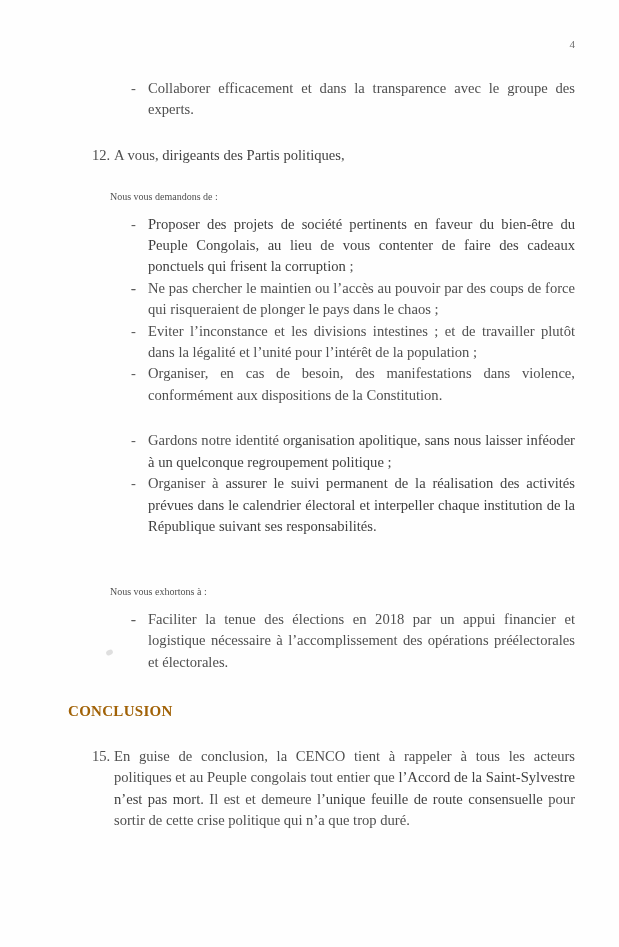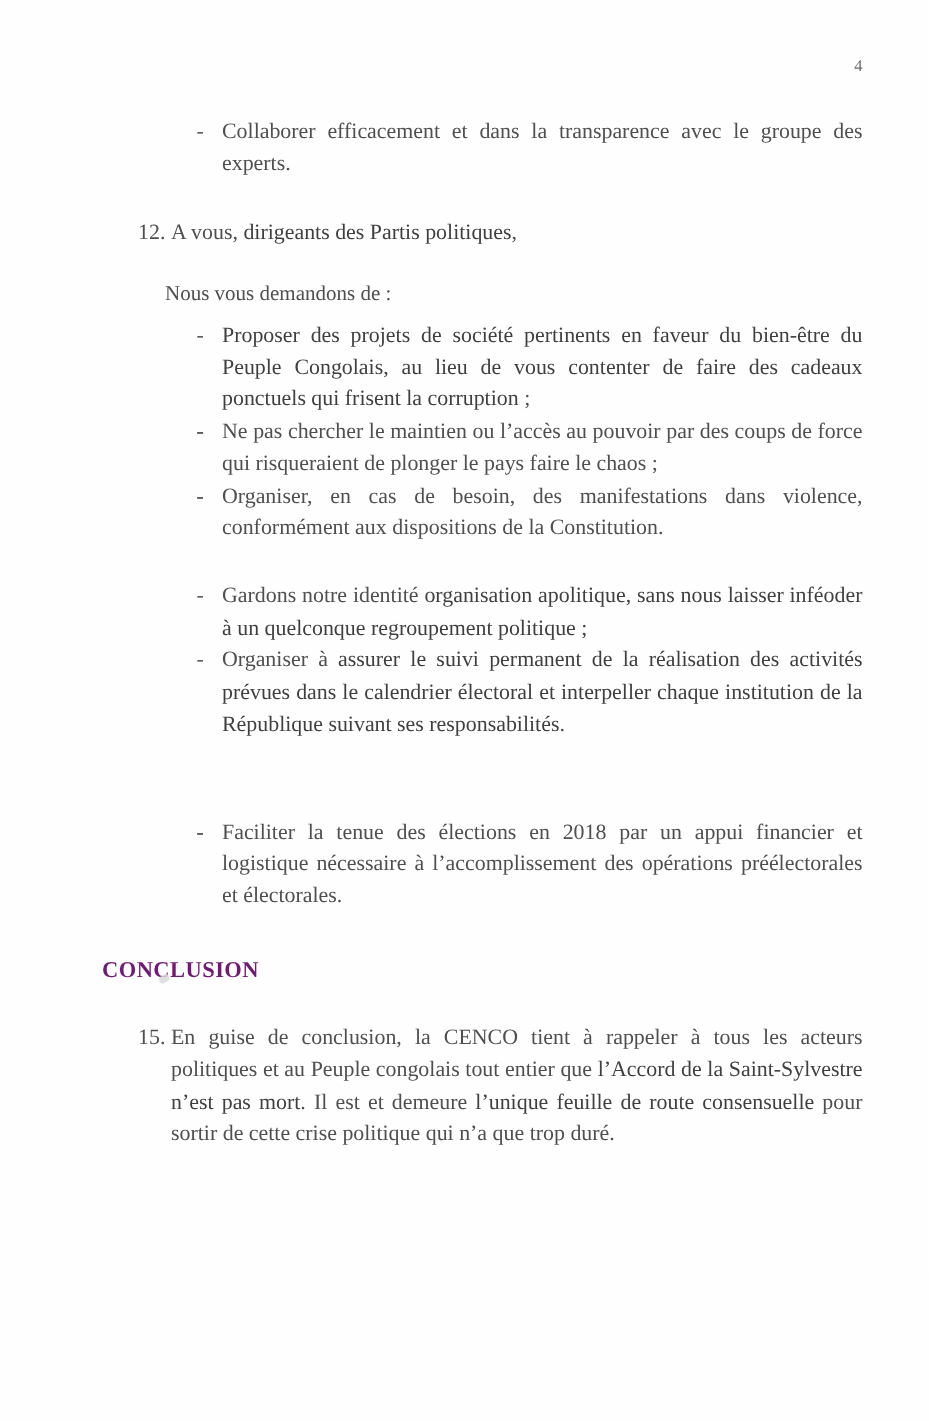--- a/index.html
+++ b/index.html
@@ -72,30 +72,30 @@
   .numbered > .num {
     position: absolute;
     left: 4px;
     top: 0;
     color: #4f4f4f;
   }
   
   .leadin {
     margin-left: 110px;
     margin-right: 44px;
-    font-size: 14px;
+    font-size: 10px;
     line-height: 21.4px;
     color: #4f4f4f;
   }
   .heading {
     margin-left: 68px;
     font-size: 15px;
     line-height: 21px;
     font-weight: bold;
-    color: #701a75;
+    color: #a16207;
     letter-spacing: 0.3px;
   }
   b, strong { font-weight: normal; color: #3f3f3f; }
 
   .sp-6  { height: 6px; }
   .sp-20 { height: 20px; }
   .sp-24 { height: 24px; }
   .sp-28 { height: 28px; }
 
   
@@ -142,25 +142,26 @@
       <span class="dash">-</span>
       <b>Proposer des projets de société pertinents en faveur du bien-être du Peuple Congolais, au lieu de vous contenter de faire des cadeaux ponctuels qui frisent la corruption</b><span> ;</span>
     </div>
 
     <div class="bullet">
       <span class="dash">-</span>
     </div>
 
     <div class="bullet">
       <span class="dash">-</span>
-      <span>Ne pas chercher le maintien ou l’accès au pouvoir par des coups de force qui risqueraient de plonger le pays faire le chaos ;</span>
-    </div>
-
-    <div class="bullet">
-      <span class="dash">-</span>
+      <span>Ne pas chercher le maintien ou l’accès au pouvoir par des coups de force qui risqueraient de plonger le pays dans le chaos ;</span>
+    </div>
+
+    <div class="bullet">
+      <span class="dash">-</span>
+      <span>Eviter l’inconstance et les divisions intestines ; et de travailler plutôt  dans la légalité et l’unité pour l’intérêt de la population ;</span>
     </div>
 
     <div class="bullet">
       <span class="dash">-</span>
       <span>Organiser, en cas de besoin, des manifestations dans violence, conformément aux dispositions de la Constitution.</span>
     </div>
 
     <div class="sp-24"></div>
 
 
@@ -172,20 +173,21 @@
     <div class="bullet">
       <span class="dash">-</span>
       <span>Organiser à </span><b>assurer le suivi permanent de la réalisation des activités prévues dans le calendrier électoral et interpeller chaque institution de la République suivant ses responsabilités</b><span>.</span>
     </div>
 
     <div class="sp-24"></div>
 
 
     <div class="sp-20"></div>
 
+    <div class="leadin">Nous vous exhortons à :</div>
 
     <div class="sp-6"></div>
 
     <div class="bullet">
       <span class="dash">-</span>
     </div>
 
     <div class="bullet">
       <span class="dash">-</span>
       <span>Faciliter la tenue des élections en 2018 par un appui financier et logistique nécessaire à l’accomplissement des opérations préélectorales et électorales.</span>

